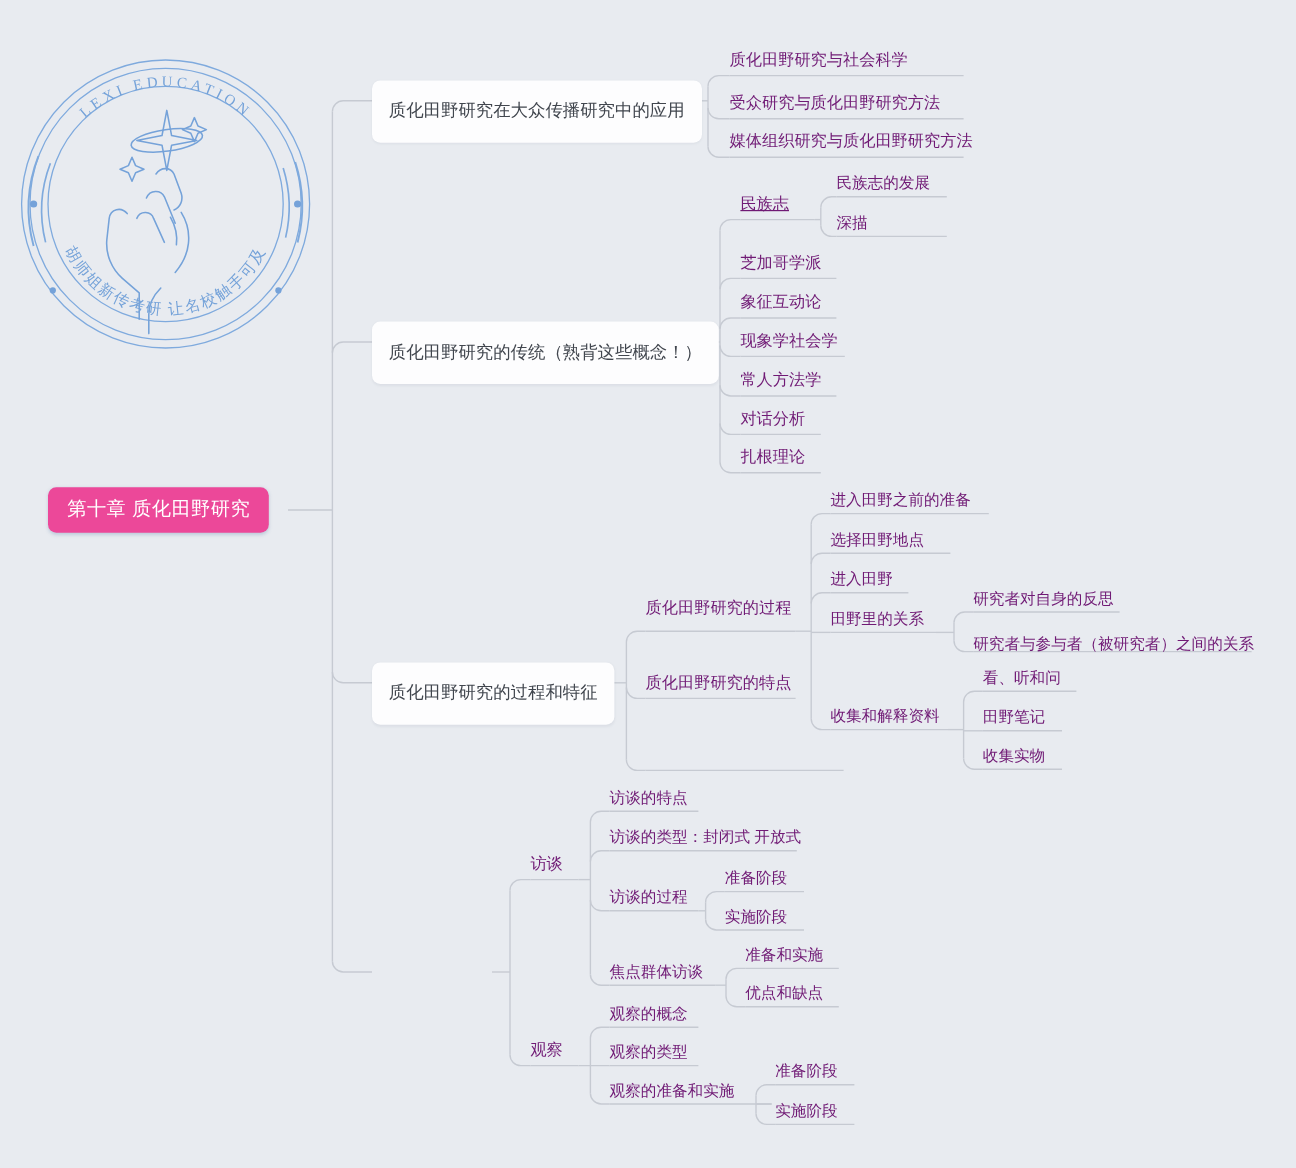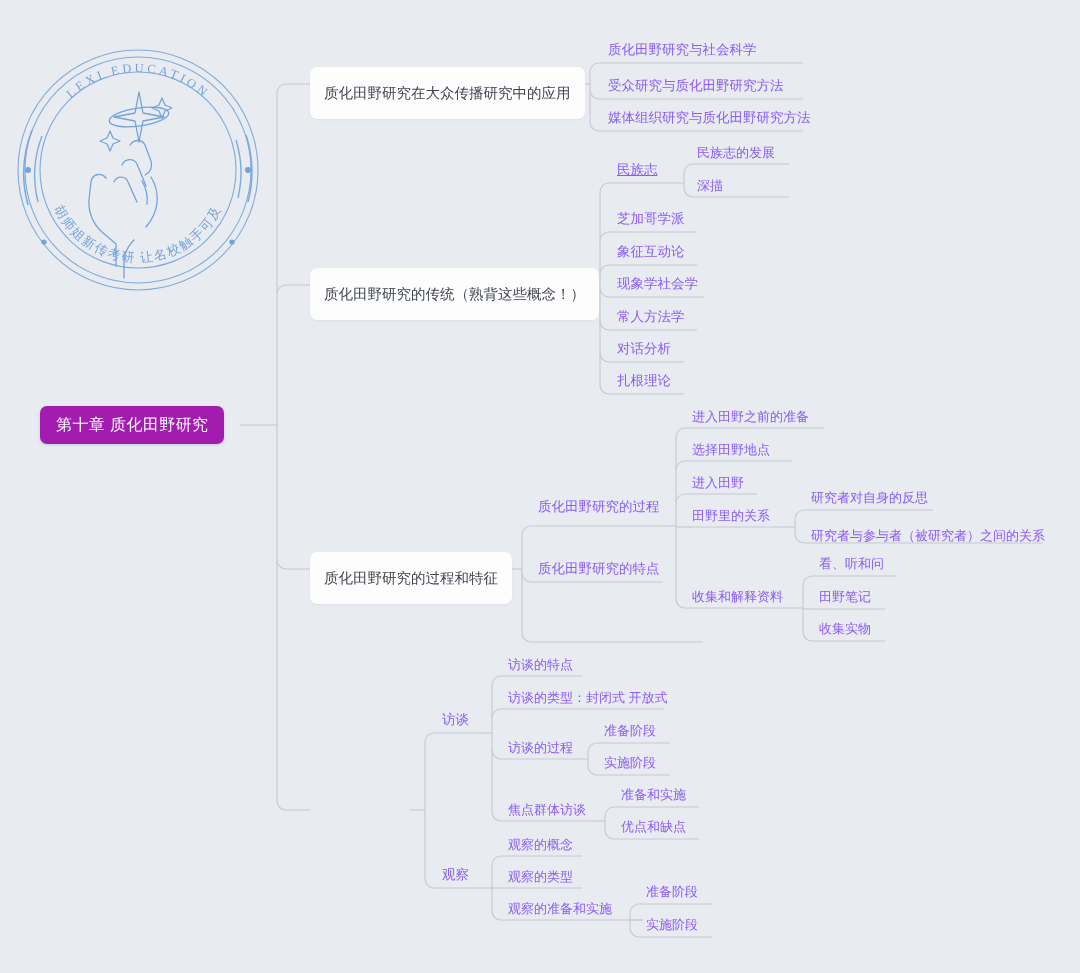--- a/index.html
+++ b/index.html
@@ -14,35 +14,35 @@
   #canvas{position:absolute;left:0;top:0;width:1080px;height:973px;}
   #links{position:absolute;left:0;top:0;width:1080px;height:973px;pointer-events:none;}
 
   
   .logo{position:absolute;left:10px;top:30px;width:255px;height:265px;opacity:.95;}
 
   
   .node{position:absolute;white-space:nowrap;color:#4a4f57;line-height:1;}
 
   .node-root{
-    background:#a21caf;color:#fff;border-radius:7px;
+    background:#ec4899;color:#fff;border-radius:7px;
     padding:11px 16px;font-size:16px;letter-spacing:.4px;
     box-shadow:0 1px 3px rgba(70,110,160,.25);
   }
   .node-l2{
     background:#fdfdfe;border-radius:7px;
     padding:9px 14px;font-size:14.5px;color:#41464e;
     box-shadow:0 1px 2px rgba(120,130,150,.10);
   }
   .node-l3,.node-l4,.node-l5{
-    background:transparent;padding:0;color:#8b5cf6;
+    background:transparent;padding:0;color:#701a75;
   }
   .node-l3{font-size:13.5px;}
   .node-l4{font-size:13px;}
-  .node-l5{font-size:13px;font-family:Liberation Mono, monospace;}
+  .node-l5{font-size:13px;}
 </style>
 </head>
 <body>
 
 <div id="canvas">
 
   <svg id="links" viewBox="0 0 1080 973" xmlns="http://www.w3.org/2000/svg">
       <path d="M240,425 H277" fill="none" stroke="#c6cad2" stroke-width="1.15"></path>
       <path d="M277,93 V801" fill="none" stroke="#c6cad2" stroke-width="1.15"></path>
       <path d="M277,93 a9,9 0 0 1 9,-9 H310" fill="none" stroke="#c6cad2" stroke-width="1.15"></path>

